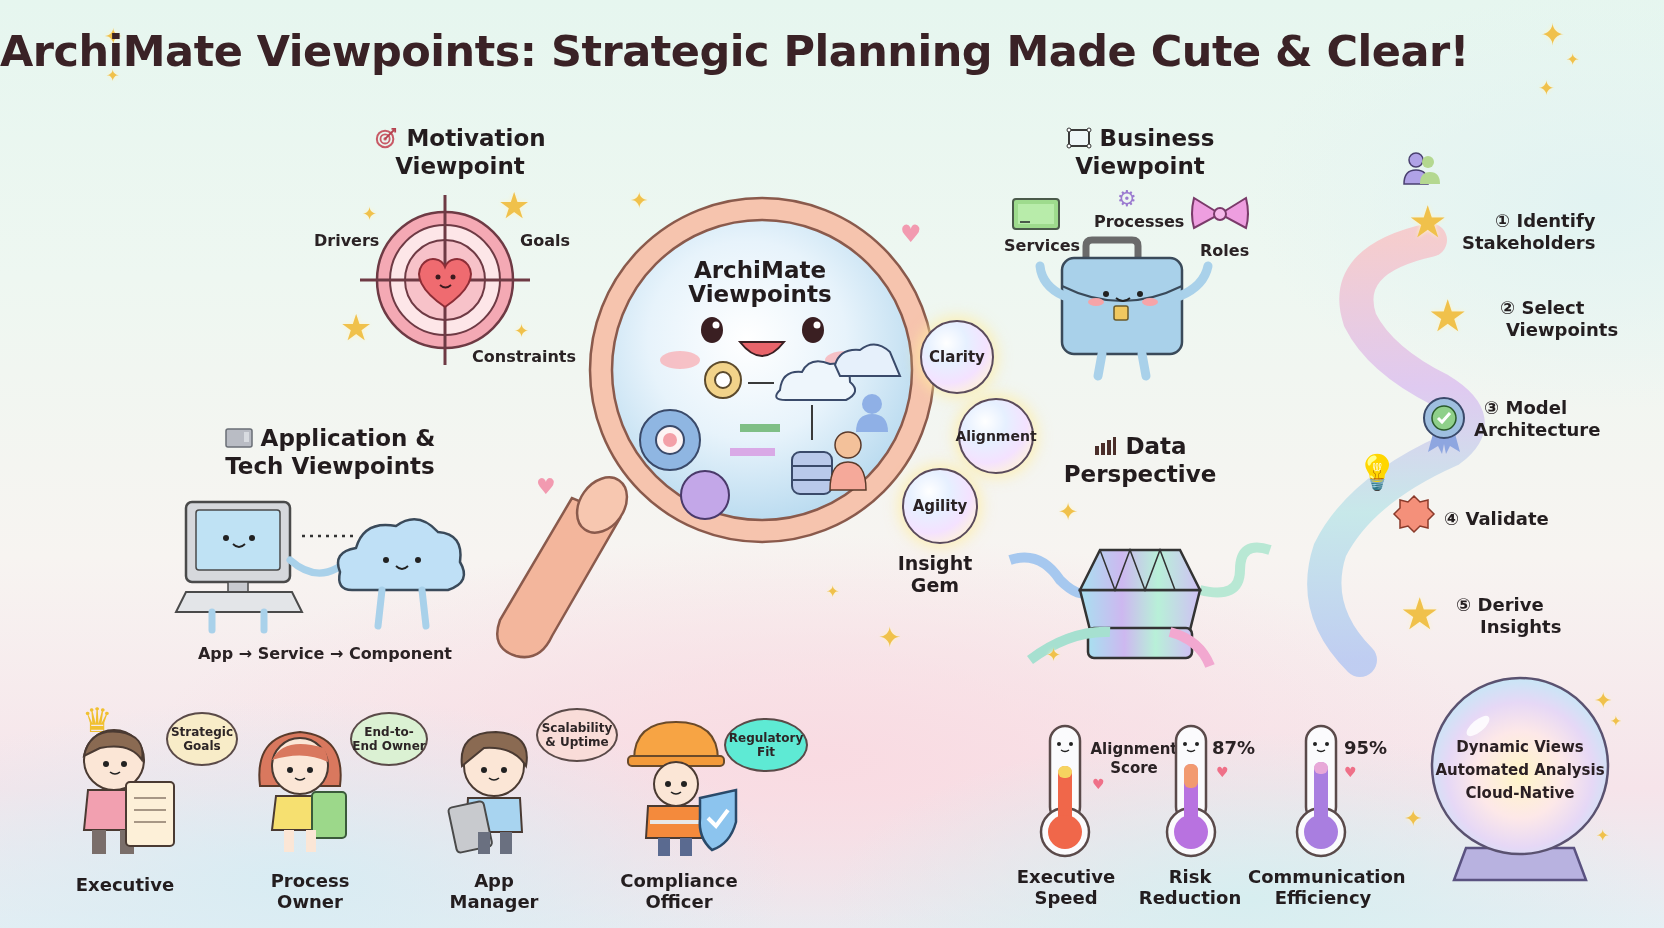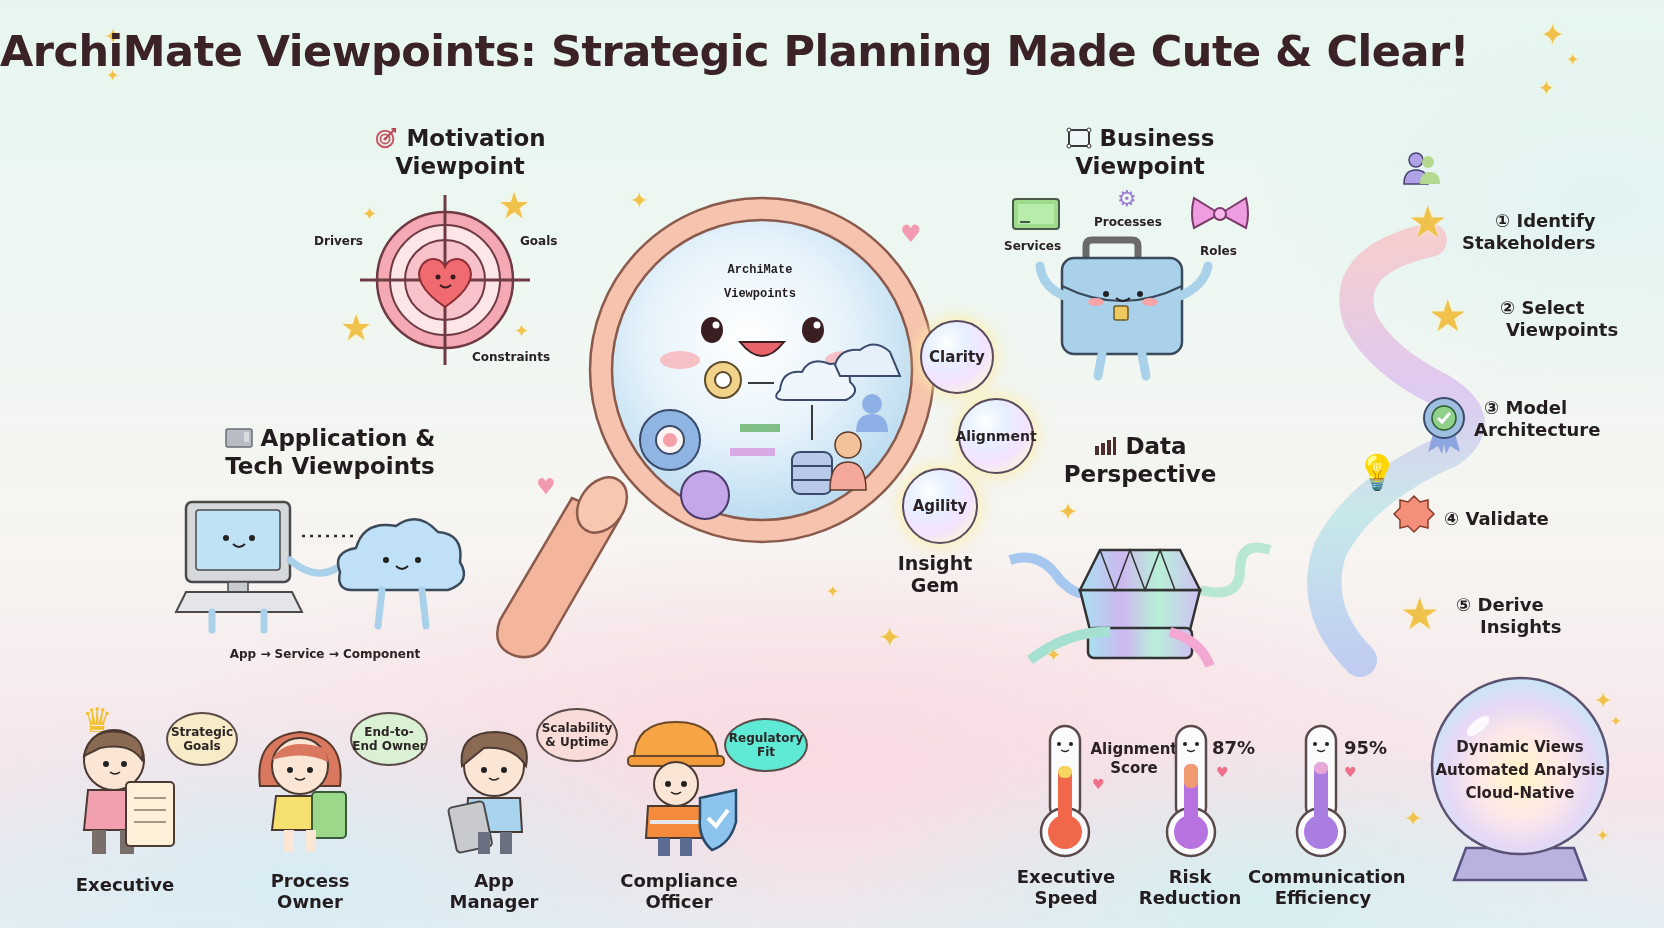--- a/index.html
+++ b/index.html
@@ -18,21 +18,21 @@
   .abs { position: absolute; }
   .title {
     left: 0; right: 0; top: 26px; 
     font-family: "DejaVu Sans", sans-serif; font-weight: bold;
     font-size: 43px; color: #3a2226; letter-spacing: -0.5px;
   }
   .sparkle { color: #f0c14b; font-size: 22px; line-height: 1; text-shadow: 0 0 4px #fff3c4; }
   .h2 {
     font-weight: bold; font-size: 23px; line-height: 28px; text-align: center; color: #231c1e;
   }
-  .label { font-size: 12px; font-weight: bold; color: #2a2224; line-height: 20px; }
+  .label { font-size: 16px; font-weight: bold; color: #2a2224; line-height: 20px; }
   .bubble {
     border-radius: 50%;
     background: radial-gradient(circle at 35% 30%, #ffffff 0%, #e6f0ff 30%, #f4e2ff 60%, #fff4d8 85%, #d9e6ff 100%);
     border: 2px solid #5b4b5a;
     display: flex; align-items: center; justify-content: center;
     font-size: 15px; font-weight: bold; color: #2a2224;
     box-shadow: 0 0 14px 4px rgba(255,236,160,0.7);
   }
   .speech {
     border: 2px solid #5a4a48; border-radius: 50%;
@@ -124,21 +124,21 @@
     <path d="M240 252 L285 252" stroke="#d9a9e6" stroke-width="8"></path>
     <path d="M322 205 L322 240" stroke="#3a3a3a" stroke-width="2"></path>
     <rect x="302" y="252" width="40" height="42" rx="8" fill="#b9c9ea" stroke="#3a4a6a" stroke-width="2"></rect>
     <line x1="302" y1="266" x2="342" y2="266" stroke="#3a4a6a" stroke-width="2"></line>
     <line x1="302" y1="280" x2="342" y2="280" stroke="#3a4a6a" stroke-width="2"></line>
     <circle cx="358" cy="245" r="13" fill="#f3c19a" stroke="#5a3a2a" stroke-width="1.5"></circle>
     <path d="M340 290 Q340 262 358 262 Q376 262 376 290 Z" fill="#f5a99a" stroke="#5a3a2a" stroke-width="1.5"></path>
     <circle cx="382" cy="204" r="10" fill="#8fb0e6"></circle>
     <path d="M366 232 Q366 214 382 214 Q398 214 398 232 Z" fill="#8fb0e6"></path>
   </svg>
-  <div class="abs h2" style="left:660px;top:258px;width:200px;font-size:12px;line-height:24px;font-family:Liberation Mono, monospace;">
+  <div class="abs h2" style="left:660px;top:258px;width:200px;font-size:23px;line-height:24px;">
     <span>ArchiMate</span><br>
     <span>Viewpoints</span>
   </div>
 
   <div class="abs bubble" style="left:920px;top:320px;width:74px;height:74px;">Clarity</div>
   <div class="abs bubble" style="left:958px;top:398px;width:76px;height:76px;font-size:14px;">Alignment</div>
   <div class="abs bubble" style="left:902px;top:468px;width:76px;height:76px;">Agility</div>
   <div class="abs h2" style="left:880px;top:552px;width:110px;font-size:19px;line-height:22px;">
     <span>Insight</span><br>
     <span>Gem</span>

